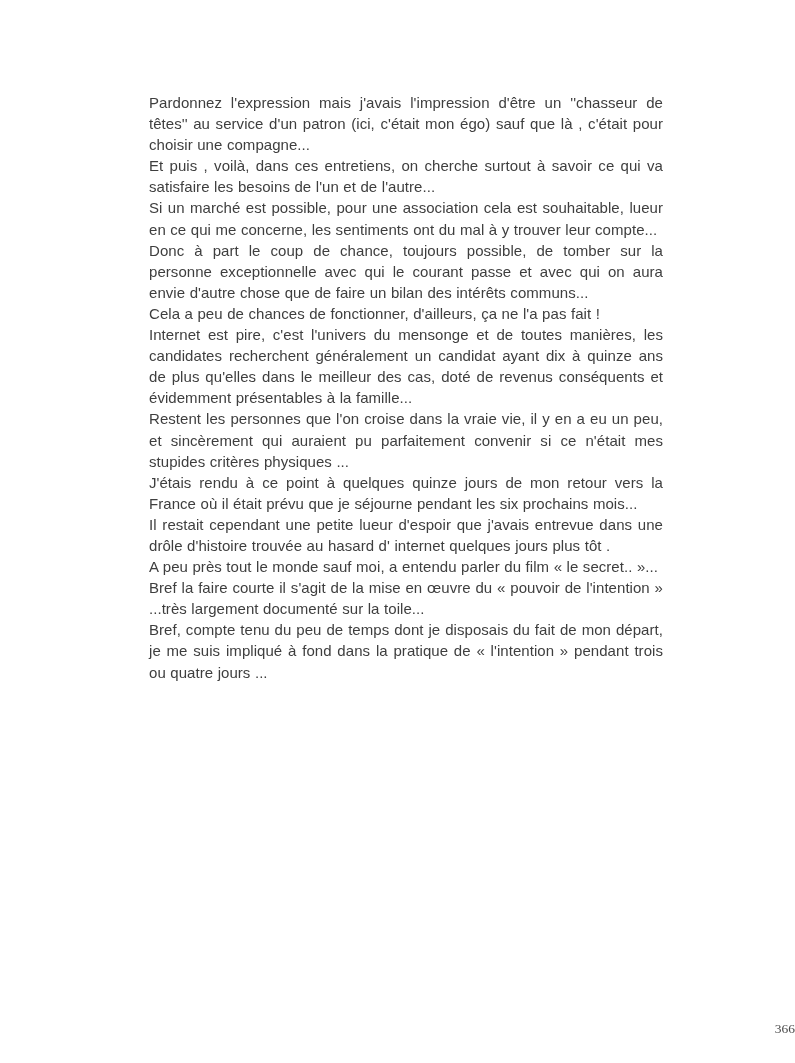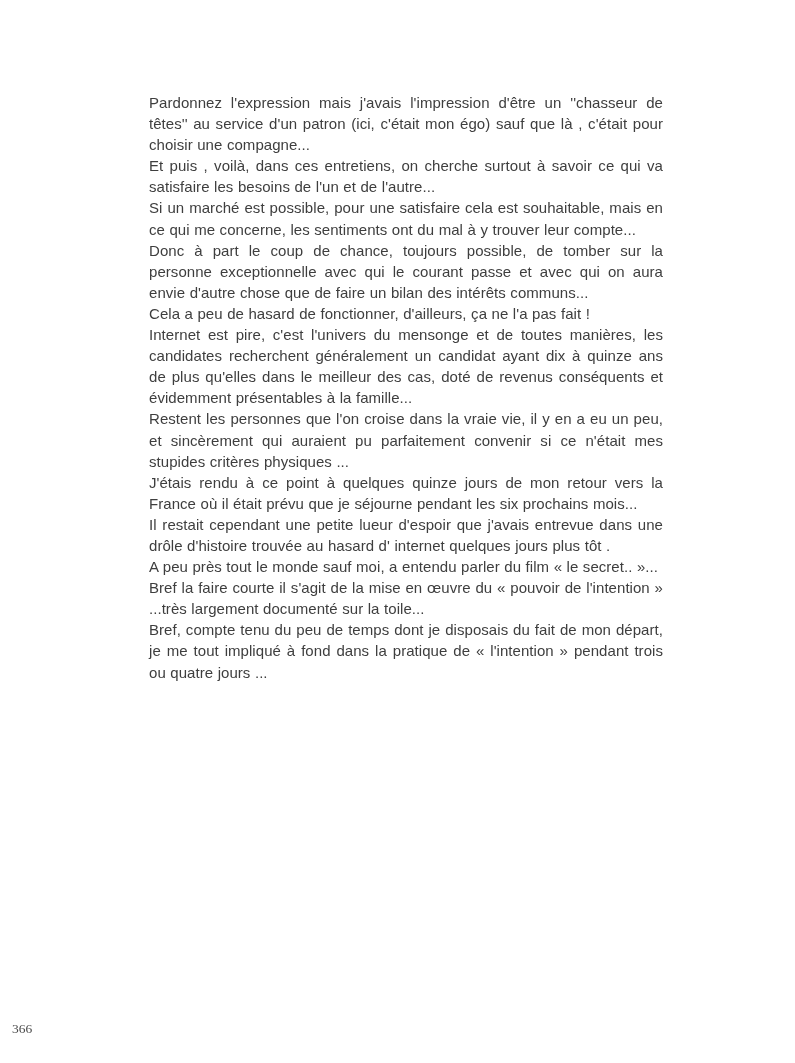--- a/index.html
+++ b/index.html
@@ -27,41 +27,41 @@
     margin: 0;
     font-size: 15px;
     line-height: 21.1px;
     text-align: justify;
     letter-spacing: 0.05px;
     word-spacing: 0.3px;
   }
   .page-number {
     position: absolute;
     bottom: 26px;
-    left: 12px;
+    left: 6px;
     right: 0;
-    text-align: left;
+    text-align: right;
     font-size: 13.5px;
     color: #4a4a4a;
     font-family: "Liberation Serif", "DejaVu Serif", serif;
   }
 </style>
 </head>
 <body>
 
 <div class="page">
   <div class="body-text">
     <p>Pardonnez l'expression mais j'avais l'impression d'être un ''chasseur de têtes'' au service d'un patron (ici, c'était mon égo) sauf que là , c'était pour choisir une compagne...</p>
     <p>Et puis , voilà, dans ces entretiens, on cherche surtout à savoir ce qui va satisfaire les besoins de l'un et de l'autre...</p>
-    <p>Si un marché est possible, pour une satisfaire cela est souhaitable, mais en ce qui me concerne, les sentiments ont du mal à y trouver leur compte...</p>
+    <p>Si un marché est possible, pour une association cela est souhaitable, lueur en ce qui me concerne, les sentiments ont du mal à y trouver leur compte...</p>
     <p>Donc à part le coup de chance, toujours possible, de tomber sur la personne exceptionnelle avec qui le courant passe et avec qui on aura envie d'autre chose que de faire un bilan des intérêts communs...</p>
-    <p>Cela a peu de hasard de fonctionner, d'ailleurs, ça ne l'a pas fait !</p>
+    <p>Cela a peu de chances de fonctionner, d'ailleurs, ça ne l'a pas fait !</p>
     <p>Internet est pire, c'est l'univers du mensonge et de toutes manières, les candidates recherchent généralement un candidat ayant dix à quinze ans de plus qu'elles dans le meilleur des cas, doté de revenus conséquents et évidemment présentables à la famille...</p>
     <p>Restent les personnes que l'on croise dans la vraie vie, il y en a eu un peu, et sincèrement qui auraient pu parfaitement convenir si ce n'était mes stupides critères physiques ...</p>
     <p>J'étais rendu à ce point à quelques quinze jours de mon retour vers la France où il était prévu que je séjourne pendant les six prochains mois...</p>
     <p>Il restait cependant une petite lueur d'espoir que j'avais entrevue dans une drôle d'histoire trouvée au hasard d' internet quelques jours plus tôt .</p>
     <p>A peu près tout le monde sauf moi, a entendu parler du film «  le secret.. »...</p>
     <p>Bref la faire courte il s'agit de la mise en œuvre du « pouvoir de l'intention » ...très largement documenté sur la toile...</p>
-    <p>Bref, compte tenu du peu de temps dont je disposais du fait de mon départ, je me tout impliqué à fond dans la pratique de « l'intention » pendant trois ou quatre jours ...</p>
+    <p>Bref, compte tenu du peu de temps dont je disposais du fait de mon départ, je me suis impliqué à fond dans la pratique de « l'intention » pendant trois ou quatre jours ...</p>
   </div>
 </div>
 
 <div class="page-number">366</div>
 
 </body></html>

